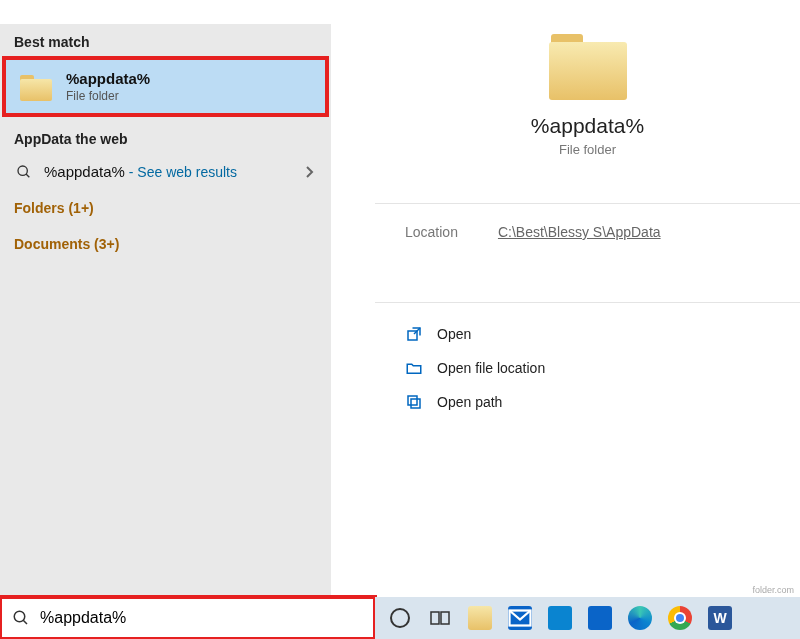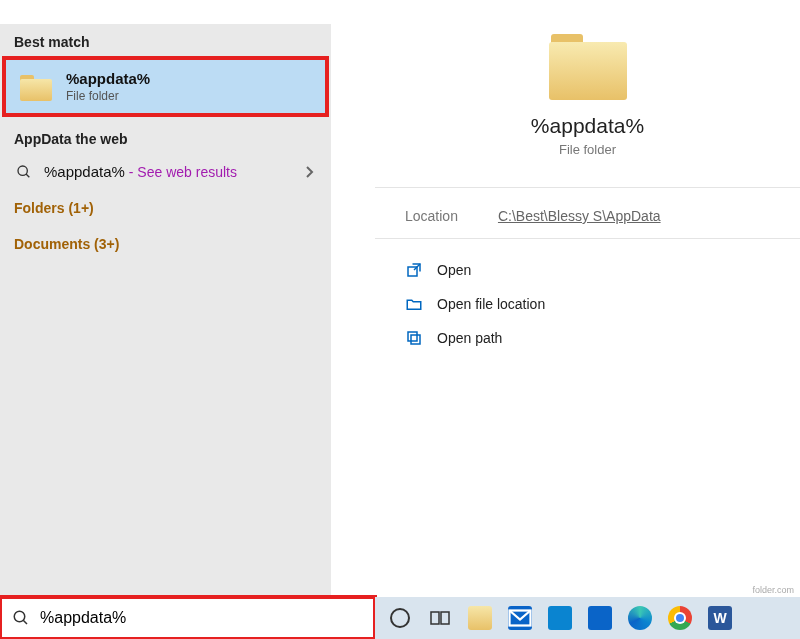--- a/index.html
+++ b/index.html
@@ -67,21 +67,21 @@
     .bm-sub { font-size: 12px; color: #555; margin-top: 2px; }
     .web-item {
       display: flex;
       align-items: center;
       padding: 10px 16px;
       gap: 12px;
       cursor: pointer;
     }
     .search-icon-sm { width: 16px; height: 16px; flex-shrink: 0; }
     .web-text { flex: 1; font-size: 15px; color: #111; }
-    .web-text .muted { color: #a21caf; font-size: 14px; }
+    .web-text .muted { color: #0369a1; font-size: 14px; }
     .chevron { color: #666; font-size: 14px; }
     .category-item {
       padding: 10px 14px;
       font-size: 14px;
       font-weight: 600;
       color: #a16207;
       cursor: pointer;
     }
     
     .preview-folder-wrap {
@@ -108,30 +108,31 @@
       width: 78px; height: 58px;
       background: linear-gradient(#f8eab0, #e8c168);
       border-radius: 3px;
     }
     .preview-title { font-size: 21px; color: #222; }
     .preview-sub { font-size: 13px; color: #777; margin-top: 4px; }
     .location-row {
       display: flex;
       gap: 40px;
       padding: 20px 30px 14px;
-      margin-top: 30px;
+      margin-top: 46px;
       border-top: 1px solid #e4e4e4;
       font-size: 14px;
       align-items: baseline;
     }
     .loc-label { color: #777; }
     .loc-value { color: #666; text-decoration: underline; cursor: pointer; }
     .actions {
       border-top: 1px solid #e4e4e4;
       padding: 14px 20px;
+      margin-top: 48px;
     }
     .action-item {
       display: flex;
       align-items: center;
       gap: 14px;
       padding: 8px 10px;
       cursor: pointer;
       font-size: 14px;
       color: #222;
     }

